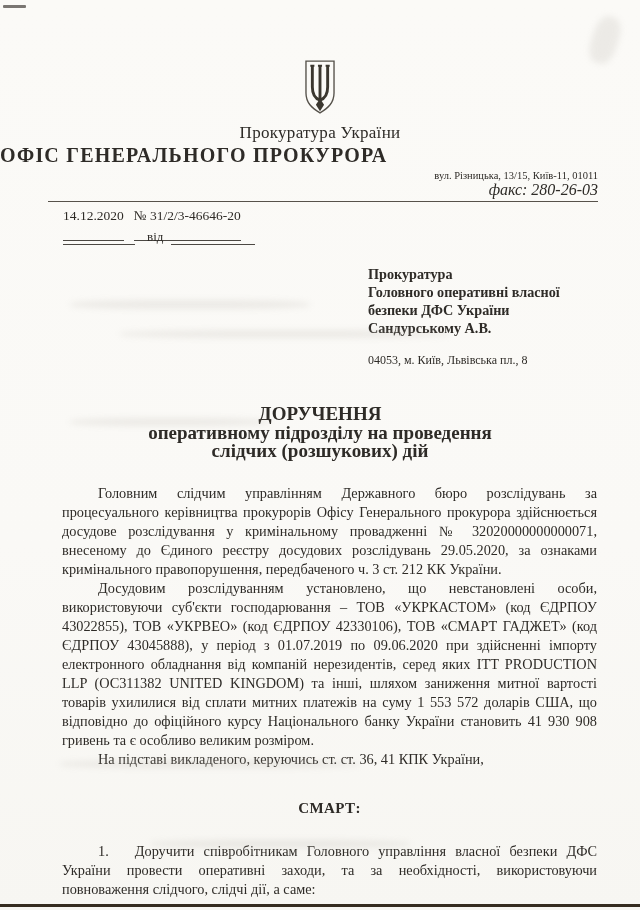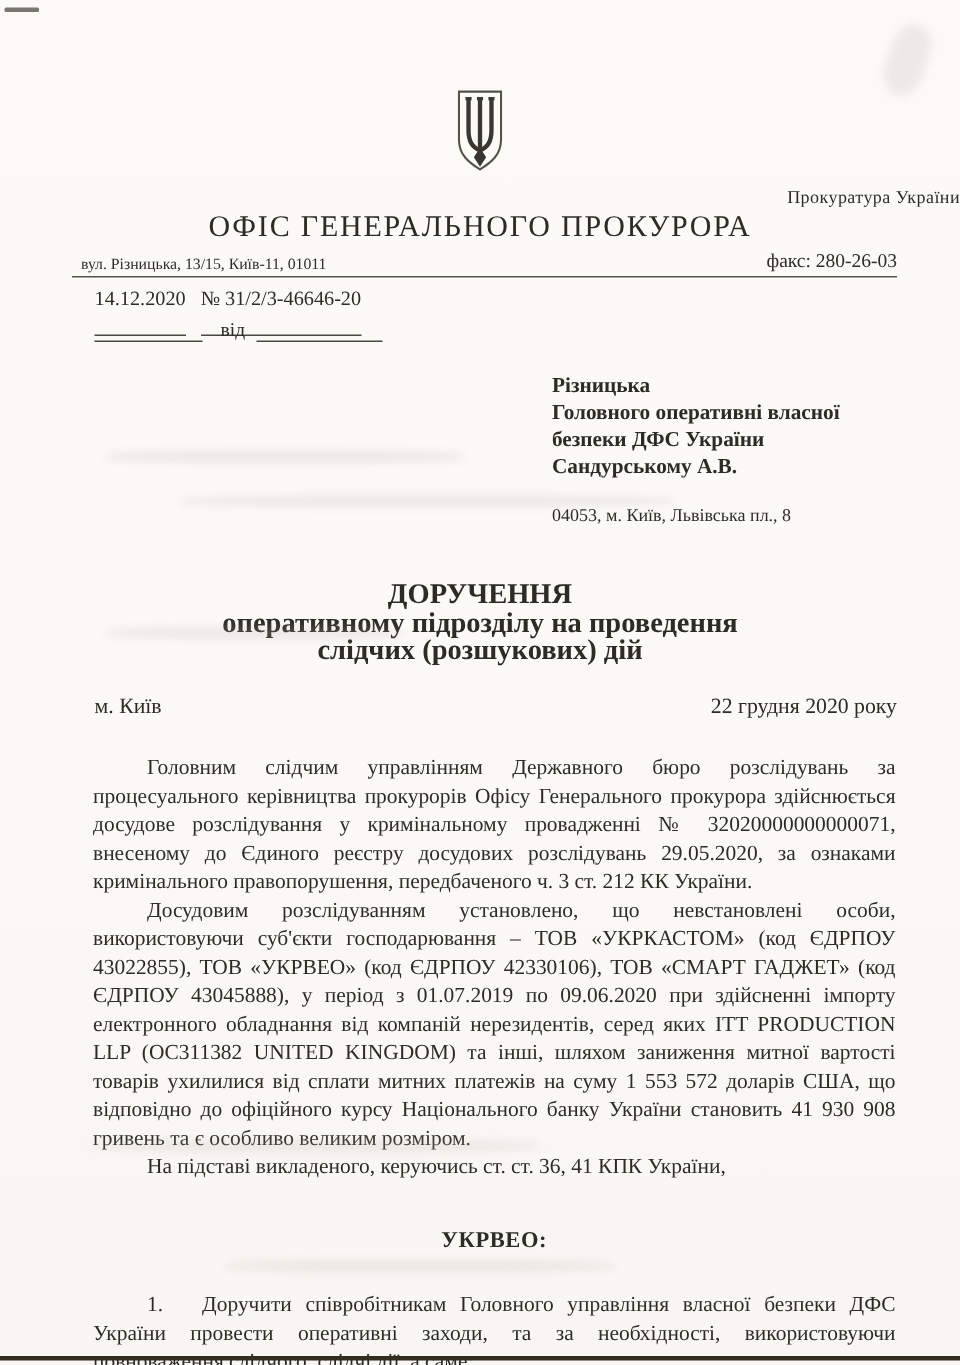--- a/index.html
+++ b/index.html
@@ -22,30 +22,31 @@
   .smudge{position:absolute;background:#b9b4ac;opacity:.22;filter:blur(3px);border-radius:40%;}
   .sm1{left:592px;top:16px;width:26px;height:48px;transform:rotate(18deg);}
   .sm2{left:70px;top:300px;width:240px;height:9px;}
   .sm3{left:120px;top:330px;width:330px;height:8px;}
   .sm4{left:70px;top:418px;width:200px;height:8px;}
   .sm5{left:60px;top:760px;width:300px;height:8px;}
   .sm6{left:150px;top:840px;width:260px;height:8px;}
 
   
   .emblem-wrap{display:flex;justify-content:center;padding-top:58px;}
-  .org-small{text-align:right;font-size:12px;margin-top:3px;letter-spacing:.3px;}
-  .org-title{text-align:center;font-size:20px;letter-spacing:1.2px;margin-top:1px;white-space:nowrap;}
+  .org-small{text-align:center;font-size:17px;margin-top:3px;letter-spacing:.3px;}
+  .org-title{font-size:20px;letter-spacing:1.2px;margin-top:1px;white-space:nowrap;font-weight:bold;}
   .addr-row{
     display:flex;justify-content:space-between;align-items:flex-end;
     margin:3px 42px 0 48px;
     border-bottom:1.5px solid #57524b;
     padding-bottom:2px;
+    flex-direction:column;
   }
   .addr-left{font-size:10.5px;padding-left:6px;}
-  .addr-fax{font-size:13px;}
+  .addr-fax{font-size:16px;font-style:italic;}
   .date-row{margin:6px 0 0 63px;font-size:13.5px;}
   .u{border-bottom:1px solid #4c4843;padding-bottom:17px;}
   .date-gap{display:inline-block;width:10px;}
   .vid-row{margin:5px 0 0 63px;font-size:13px;}
   .blank-line{display:inline-block;border-bottom:1px solid #4c4843;height:12px;vertical-align:bottom;}
   .bl1{width:72px;}
   .bl2{width:84px;margin-left:8px;}
   .vid-word{margin-left:12px;}
 
   
@@ -103,42 +104,38 @@
   </div>
 
   <div class="date-row">
     <span class="u">14.12.2020</span><span class="date-gap"></span><span class="u">№ 31/2/3-46646-20</span>
   </div>
   <div class="vid-row">
     <span class="blank-line bl1"></span><span class="vid-word">від</span><span class="blank-line bl2"></span>
   </div>
 
   <div class="addressee">
-    <div class="b">Різницька</div>
+    <div class="b">Прокуратура</div>
     <div class="b">Головного оперативні власної</div>
     <div class="b">безпеки ДФС України</div>
     <div class="b">Сандурському А.В.</div>
     <div class="addr">04053, м. Київ, Львівська пл., 8</div>
   </div>
 
   <div class="doc-title">
     <div>ДОРУЧЕННЯ</div>
     <div>оперативному підрозділу на проведення</div>
     <div>слідчих (розшукових) дій</div>
   </div>
 
-  <div class="place-row">
-    <span>м. Київ</span>
-    <span>22 грудня 2020 року</span>
-  </div>
 
   <div class="body-text">
     <p class="par">Головним слідчим управлінням Державного бюро розслідувань за процесуального керівництва прокурорів Офісу Генерального прокурора здійснюється досудове розслідування у кримінальному провадженні №&nbsp;32020000000000071, внесеному до Єдиного реєстру досудових розслідувань 29.05.2020, за ознаками кримінального правопорушення, передбаченого ч.&nbsp;3 ст.&nbsp;212 КК України.</p>
     <p class="par">Досудовим розслідуванням установлено, що невстановлені особи, використовуючи суб'єкти господарювання – ТОВ «УКРКАСТОМ» (код ЄДРПОУ 43022855), ТОВ «УКРВЕО» (код ЄДРПОУ 42330106), ТОВ «СМАРТ ГАДЖЕТ» (код ЄДРПОУ 43045888), у період з 01.07.2019 по 09.06.2020 при здійсненні імпорту електронного обладнання від компаній нерезидентів, серед яких ITT PRODUCTION LLP (OC311382 UNITED KINGDOM) та інші, шляхом заниження митної вартості товарів ухилилися від сплати митних платежів на суму 1&nbsp;553&nbsp;572 доларів США, що відповідно до офіційного курсу Національного банку України становить 41&nbsp;930&nbsp;908 гривень та є особливо великим розміром.</p>
     <p class="par">На підставі викладеного, керуючись ст. ст. 36, 41 КПК України,</p>
 
-    <div class="request-heading">УКРВЕО:</div>
+    <div class="request-heading">СМАРТ:</div>
 
     <p class="par item-par"><span class="item-num">1.</span><span>Доручити співробітникам Головного управління власної безпеки ДФС України провести оперативні заходи, та за необхідності, використовуючи повноваження слідчого, слідчі дії, а саме:</span></p>
   </div>
 
   <div class="bottom-scan-line"></div>
 </div>
 
 </body></html>

